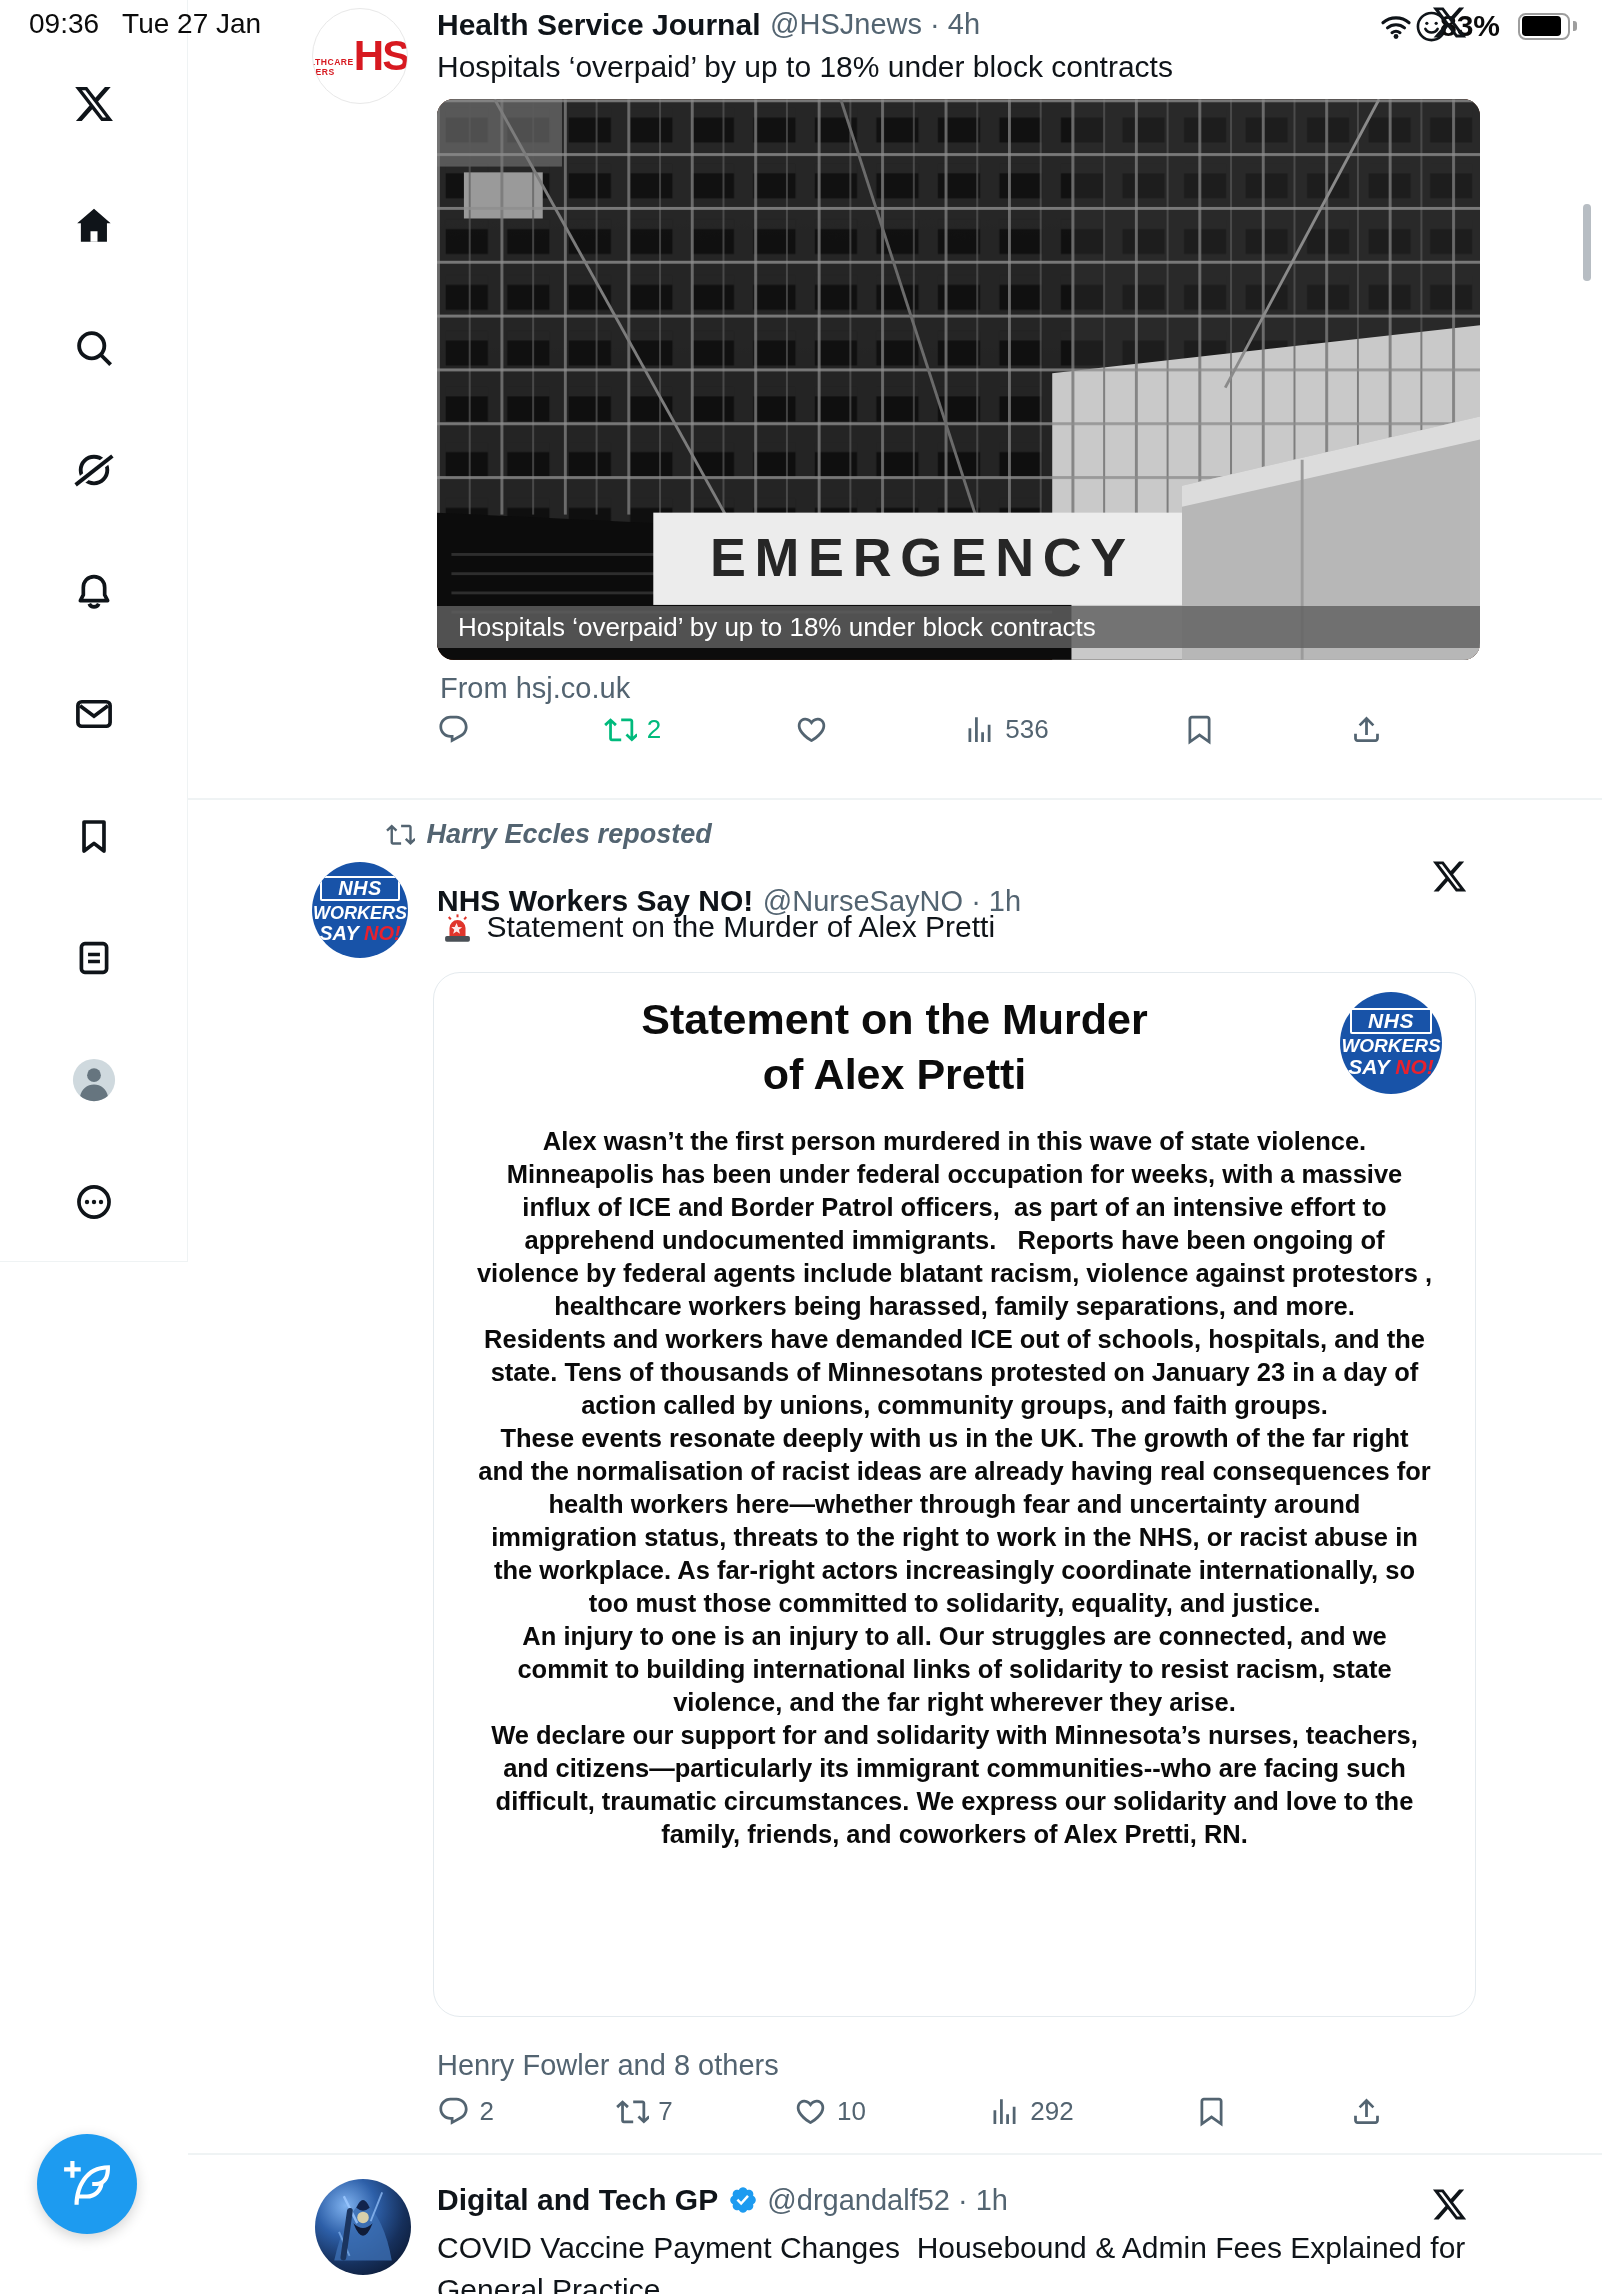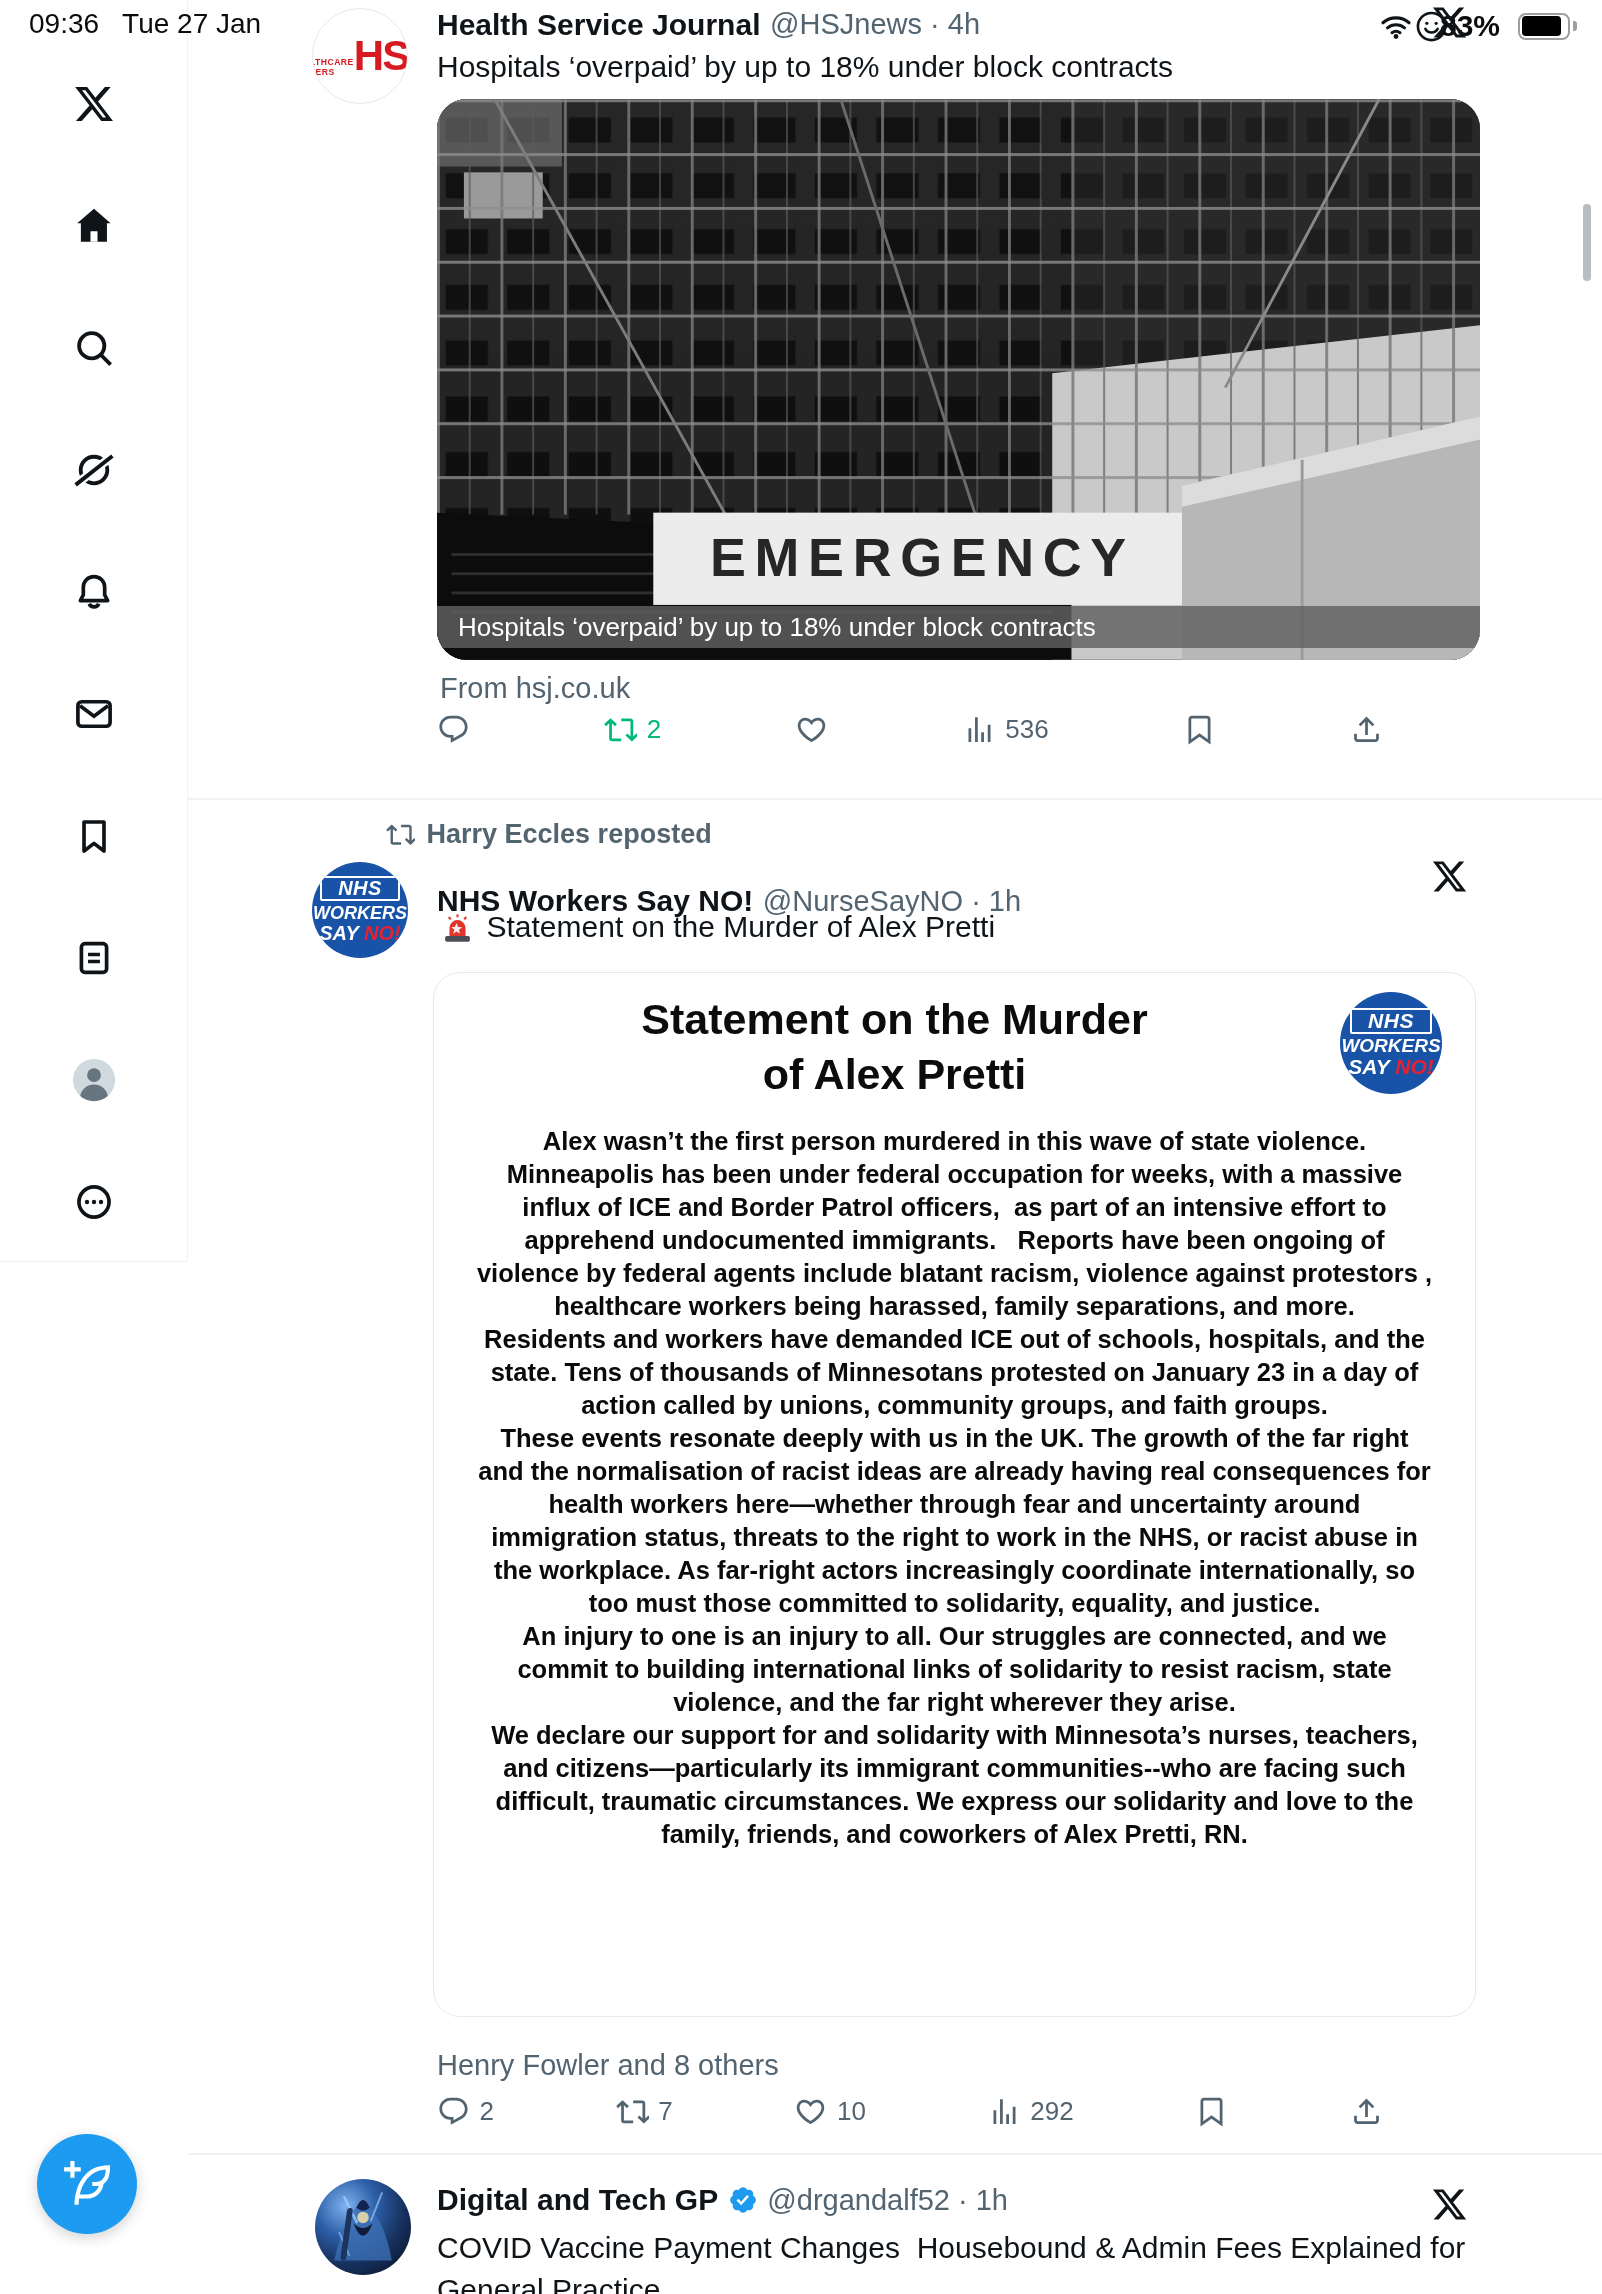--- a/index.html
+++ b/index.html
@@ -41,31 +41,31 @@
   .actions{position:absolute;width:946px;display:flex;justify-content:space-between;align-items:center;}
   .act{display:flex;align-items:center;gap:9.6px;cursor:pointer;color:#536471;}
   .act svg{width:33px;height:33px;fill:#536471;}
   .act.green{color:#00ba7c;} .act.green svg{fill:#00ba7c;}
   .act .cnt{font-size:26px;}
   
   .hsj-av{background:#fff;border:1px solid #e8e8e8;box-sizing:border-box;display:flex;flex-direction:row;
      align-items:center;justify-content:center;}
   .hsj-top{font-size:8.6px;font-weight:700;color:#d71920;letter-spacing:0.5px;margin-top:13.4px;}
   .hsj-main{font-size:42px;font-weight:800;color:#d71920;letter-spacing:-1.9px;line-height:42px;}
-  .media{position:absolute;left:249px;top:99px;width:1043px;height:561px;border-radius:30px;
+  .media{position:absolute;left:249px;top:99px;width:1043px;height:561px;border-radius:17px;
      overflow:hidden;cursor:pointer;background:#c2410c;}
   .media svg{display:block;}
   .media-cap{position:absolute;left:0;right:0;bottom:12.5px;height:42px;background:rgba(96,96,96,.82);
      color:#fff;font-size:26px;line-height:42px;padding-left:21px;box-sizing:border-box;
      white-space:nowrap;overflow:hidden;}
   .source{position:absolute;font-size:29px;color:#536471;cursor:pointer;}
   
   .repost-row{position:absolute;display:flex;align-items:center;gap:11.5px;color:#536471;cursor:pointer;}
   .repost-row svg{width:29px;height:29px;fill:#536471;}
-  .repost-row span{font-size:27px;font-weight:700;}
+  .repost-row span{font-size:27px;font-weight:700;font-style:italic;}
   .nhs-logo{background:#1853a8;display:flex;flex-direction:column;align-items:center;justify-content:center;
      font-style:italic;font-weight:700;color:#fff;line-height:1.05;}
   .nhs-box{border:2.9px solid #fff;padding:0 16px;font-size:20px;letter-spacing:0.5px;border-radius:1.9px;}
   .nhs-w{font-size:18px;margin-top:2.9px;}
   .nhs-s{font-size:20px;} .nhs-s b{color:#e8212e;font-style:italic;}
   .siren{width:35px;height:35px;flex:0 0 auto;}
   .trow2{position:absolute;display:flex;align-items:center;gap:11.5px;}
   .card{position:absolute;left:245px;top:172px;width:1043px;height:1045px;background:#fff;
      border:1.9px solid #e4eaee;border-radius:27px;box-sizing:border-box;overflow:hidden;cursor:pointer;}
   .card-title{position:absolute;top:19px;left:38px;width:845px;text-align:center;

